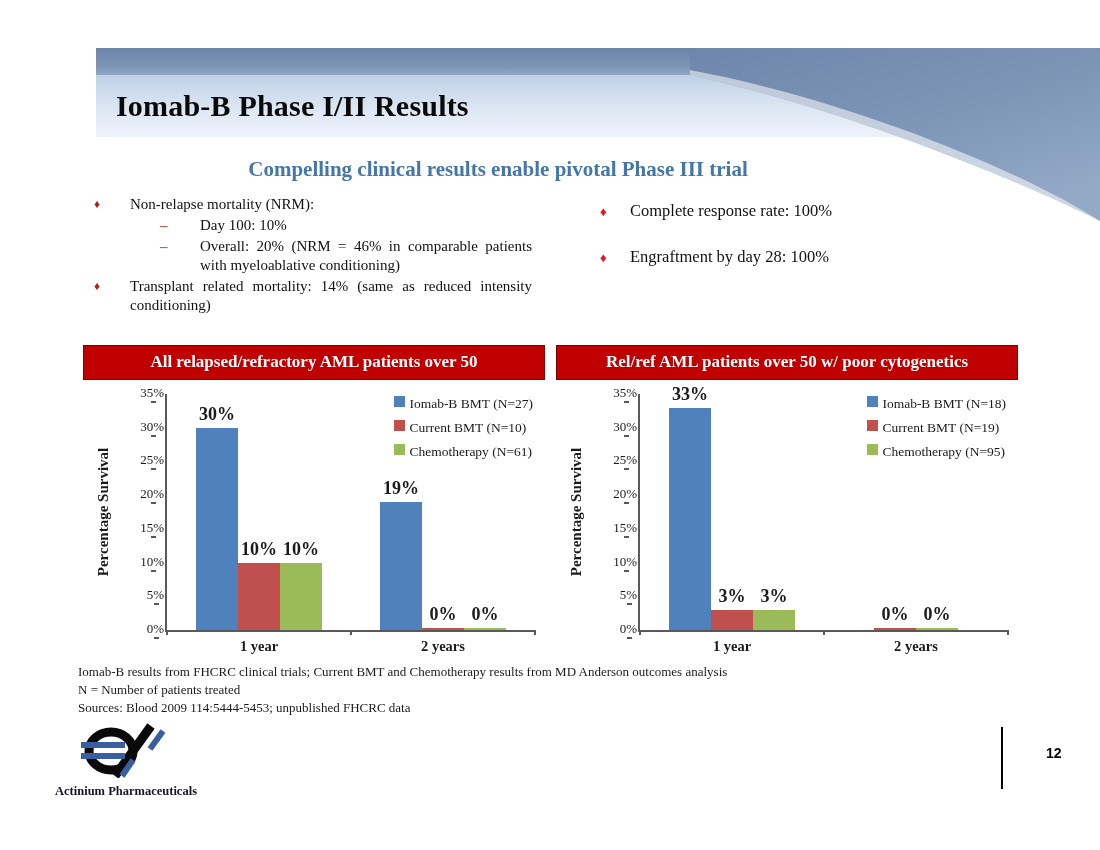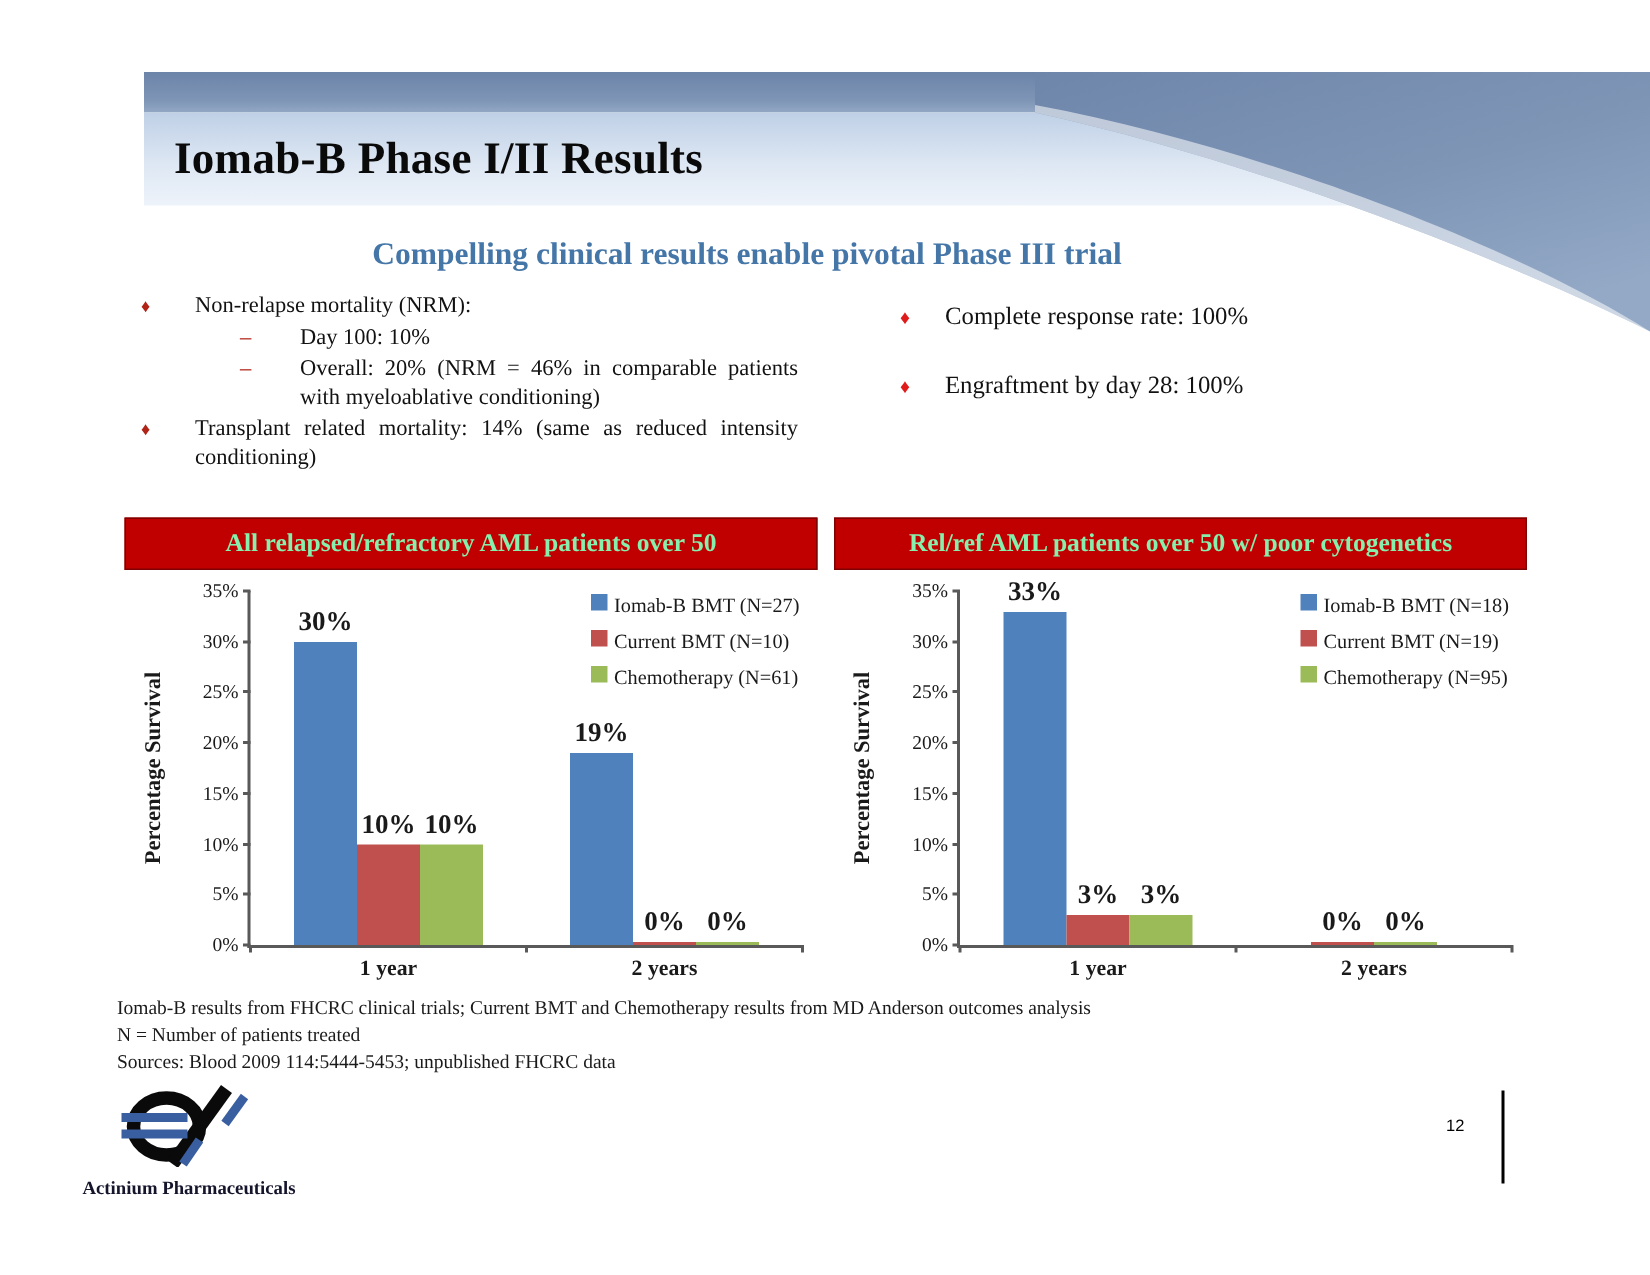--- a/index.html
+++ b/index.html
@@ -24,50 +24,50 @@
   .b-item .txt{flex:1;text-align:justify;}
   .b-sub{display:flex;margin-bottom:2px;}
   .b-sub .dash{flex:0 0 40px;margin-left:100px;color:#C05048;font-weight:bold;}
   .b-sub .txt{flex:1;text-align:justify;}
   .br-item{display:flex;margin-bottom:24px;}
   .br-item .diamond{flex:0 0 30px;color:#E01B1B;font-size:13px;line-height:22px;}
   
   .panel{position:absolute;width:462px;}
   .panel-left{left:83px;top:345px;}
   .panel-right{left:556px;top:345px;}
-  .panel-title{background:#C00000;border:1px solid #7f0000;color:#86efac;font-weight:bold;
+  .panel-title{background:#C00000;border:1px solid #7f0000;color:#ffffff;font-weight:bold;
     font-size:17px;text-align:center;padding:6px 0 7px 0;}
   .chart{position:relative;height:276px;margin-top:6px;}
   .plot{position:absolute;left:82px;right:10px;top:8px;bottom:30px;
     border-left:2px solid #595959;border-bottom:2px solid #595959;}
   .ylabel{position:absolute;left:-64px;top:50%;transform:translate(-50%,-50%) rotate(-90deg);
     white-space:nowrap;font-weight:bold;font-size:15px;color:#1a1a1a;}
-  .ytick{position:absolute;right:100%;display:flex;align-items:center;transform:translateY(50%);}
+  .ytick{position:absolute;right:100%;display:flex;align-items:center;transform:translateY(50%);flex-direction:column;}
   .ytick-label{font-size:13px;color:#1a1a1a;padding-right:3px;}
   .ytick-mark{width:5px;height:2px;background:#595959;}
   .xtick{position:absolute;top:100%;width:2px;height:5px;background:#595959;transform:translateX(-50%);}
   .group{position:absolute;bottom:0;height:100%;display:flex;align-items:flex-end;transform:translateX(-50%);}
   .bar{width:42px;position:relative;}
   .bar-label{position:absolute;bottom:100%;margin-bottom:3px;left:50%;transform:translateX(-50%);
     font-size:18px;font-weight:bold;white-space:nowrap;color:#1a1a1a;}
   .cat-label{position:absolute;top:calc(100% + 8px);transform:translateX(-50%);
     font-size:14.5px;font-weight:bold;white-space:nowrap;color:#1a1a1a;}
   .legend{position:absolute;top:2px;right:2px;list-style:none;margin:0;padding:0;}
   .legend li{display:flex;align-items:flex-start;margin-bottom:8px;font-size:13.5px;color:#1a1a1a;}
   .legend .swatch{width:11px;height:11px;margin-right:4px;flex:0 0 11px;}
   
   .footnotes{position:absolute;left:78px;top:663px;font-size:13px;line-height:18px;color:#1a1a1a;}
   
   .logo{position:absolute;left:55px;top:722px;width:180px;text-align:left;}
   .logo-mark{margin-left:18px;}
   .logo-text{font-size:12.5px;font-weight:bold;color:#14142b;margin-top:2px;}
   
   .page-line{position:absolute;left:1001px;top:727px;width:2px;height:62px;background:#000;}
-  .page-num{position:absolute;left:964px;top:745px;font-family:"Liberation Sans","DejaVu Sans",sans-serif;
-    font-size:11px;font-weight:normal;color:#000;}
+  .page-num{position:absolute;left:1046px;top:745px;font-family:"Liberation Sans","DejaVu Sans",sans-serif;
+    font-size:14px;font-weight:bold;color:#000;}
 </style>
 </head>
 <body>
 
 <div class="header-band">
   <div class="band-top"></div>
   <div class="band-main">
     <div class="slide-title">Iomab-B Phase I/II Results</div>
   </div>
 </div>

